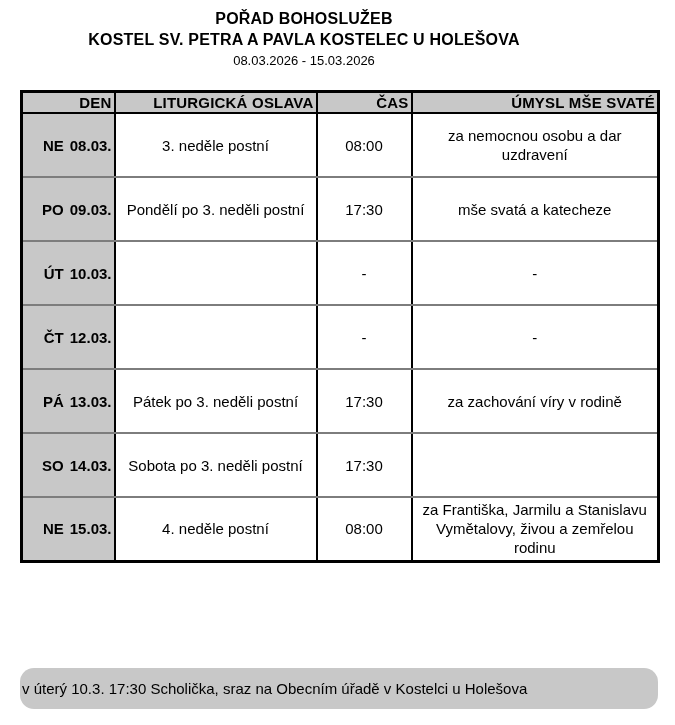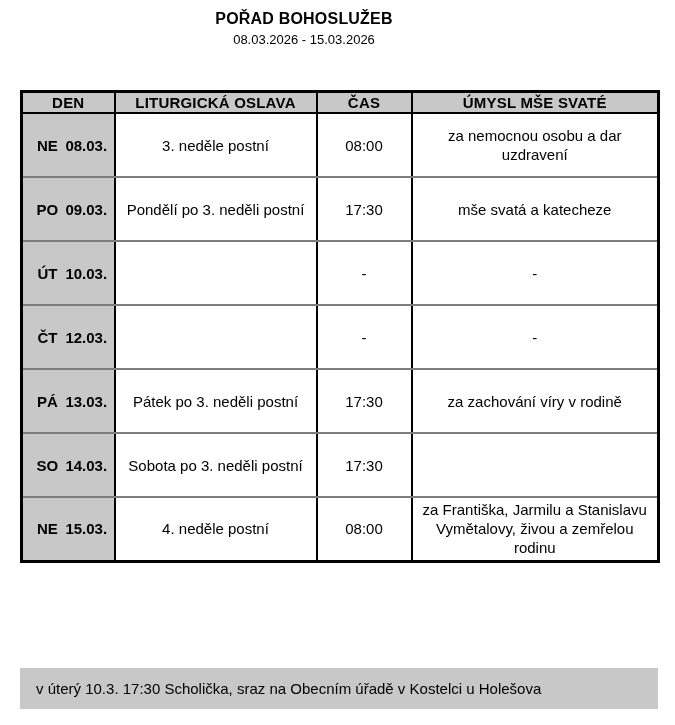--- a/index.html
+++ b/index.html
@@ -37,61 +37,63 @@
   }
   col.c1{width:93px;}
   col.c2{width:202px;}
   col.c3{width:95px;}
   col.c4{width:247px;}
   th{
     background:var(--cell-gray);
     border:2px solid var(--border-black);
     font-size:15px;font-weight:bold;
     height:17px;padding:1px 2px;
-    text-align:center;
+    text-align:right;
     letter-spacing:0.2px;
   }
   td{
     border-left:2px solid var(--border-black);
     border-right:2px solid var(--border-black);
     border-top:2px solid var(--row-line);
     border-bottom:2px solid var(--row-line);
     font-size:15px;
     line-height:19px;
     text-align:center;
     vertical-align:middle;
     height:64px;
     padding:2px 10px;
   }
   tbody tr:first-child td{border-top:2px solid var(--border-black);}
   td.day-cell{
     background:var(--cell-gray);
     font-weight:bold;
-    text-align:center;
+    text-align:right;
     padding:2px 2px 2px 8px;
     white-space:nowrap;
   }
   td.day-cell .abbr{display:inline-block;min-width:24px;}
   td.day-cell .ddate{margin-left:6px;}
   .footer-note{
     position:absolute;left:20px;top:668px;
     width:638px;height:41px;
     background:var(--cell-gray);
     font-size:15px;
     line-height:41px;
-    padding-left:16px;
+    padding-left:2px;
     white-space:nowrap;
     overflow:hidden;
+    border-radius:14px;
   }
 </style>
 </head>
 <body>
 
 <div class="titles">
   <div class="title-line">POŘAD BOHOSLUŽEB</div>
+  <div class="title-line">KOSTEL SV. PETRA A PAVLA KOSTELEC U HOLEŠOVA</div>
   <div class="date-line">08.03.2026 - 15.03.2026</div>
 </div>
 
 <table class="schedule">
   <colgroup>
     <col class="c1">
       <col class="c2">
       <col class="c3">
       <col class="c4">
   </colgroup>

